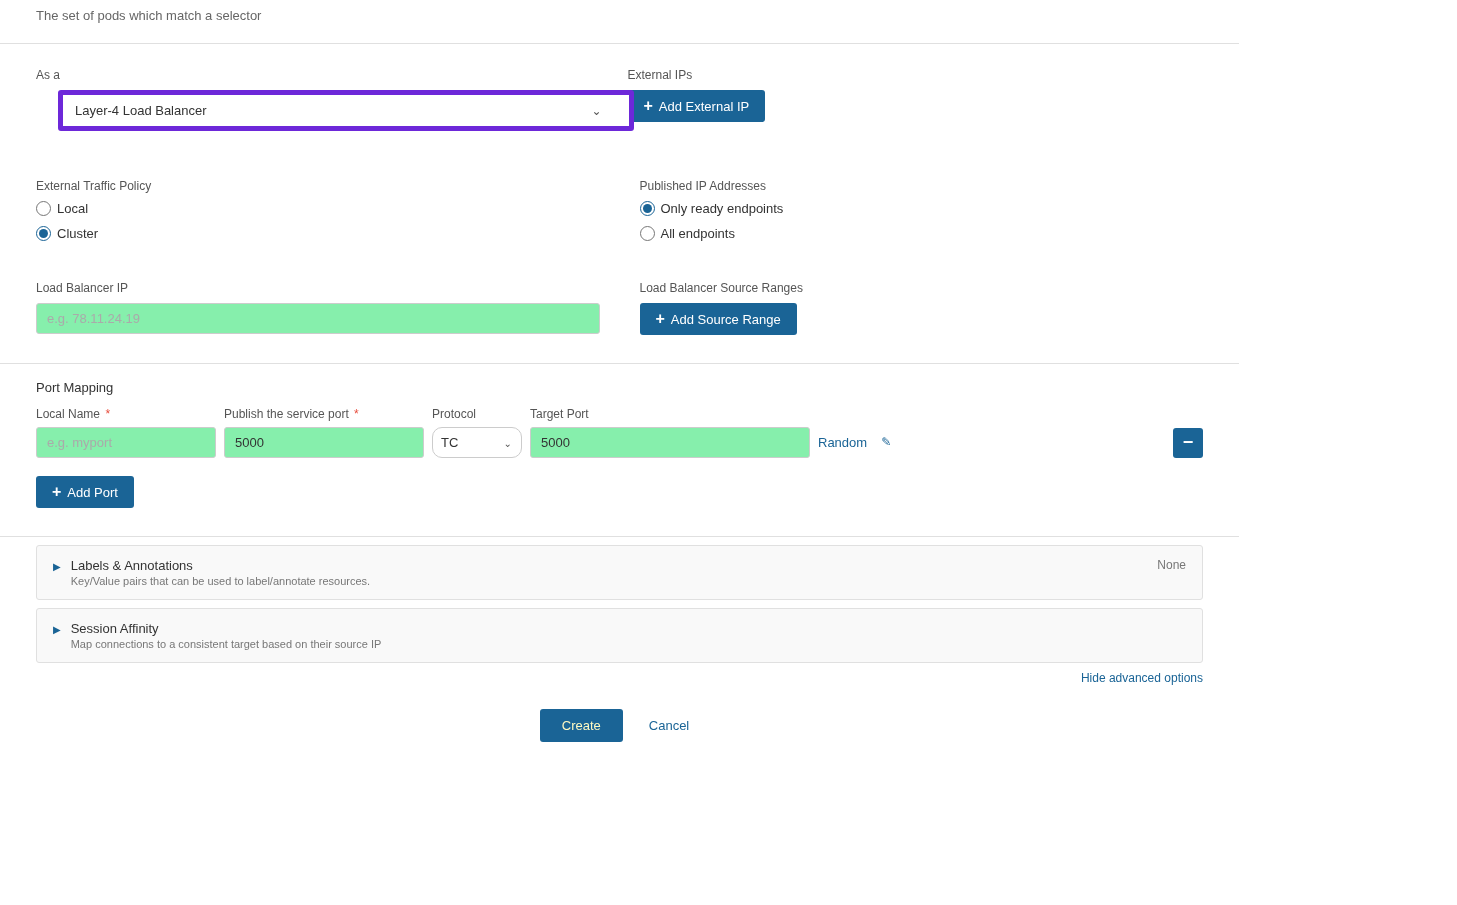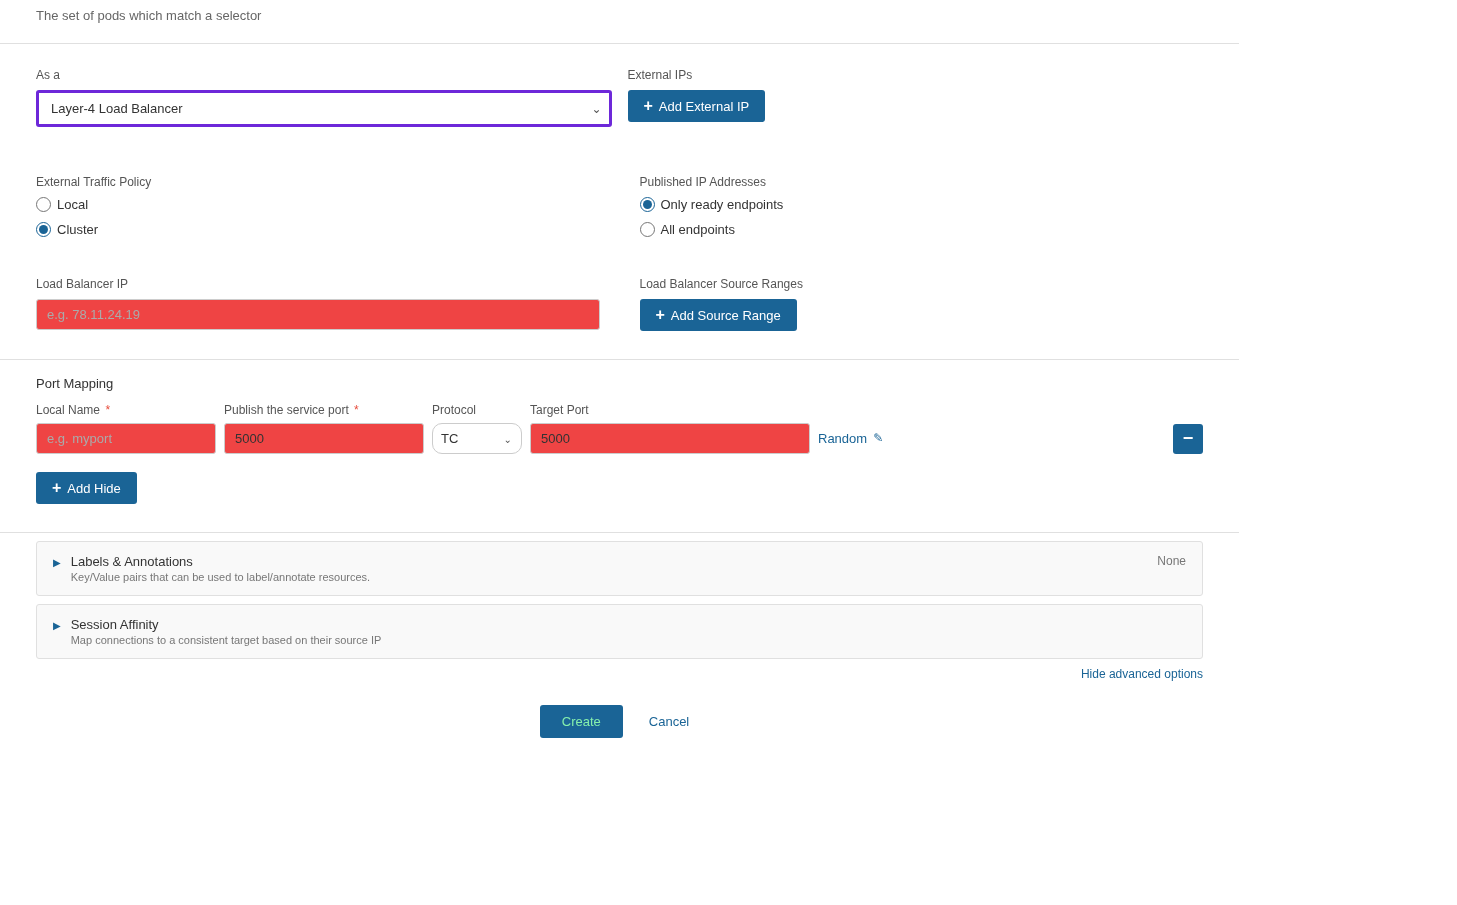--- a/index.html
+++ b/index.html
@@ -46,45 +46,46 @@
       font-weight: 400;
     }
     .select-wrapper {
       position: relative;
       display: inline-block;
       width: 100%;
     }
     .select-box {
       width: 100%;
       padding: 8px 36px 8px 12px;
-      border: 3px solid #6d28d9;
+      border: 5px solid #6d28d9;
       border-radius: 3px;
       font-size: 13px;
       color: #333;
       appearance: none;
       background: #fff;
       cursor: pointer;
+      margin-left: 22px;
     }
     .select-chevron {
       position: absolute;
       right: 10px;
       top: 50%;
       transform: translateY(-50%);
       pointer-events: none;
       color: #555;
       font-size: 12px;
     }
     .text-input {
       width: 100%;
       padding: 7px 10px;
       border: 1px solid #ccc;
       border-radius: 3px;
       font-size: 13px;
       color: #333;
-      background: #ef4444;
+      background: #86efac;
     }
     .text-input::placeholder {
       color: #aaa;
     }
     .btn-primary {
       display: inline-flex;
       align-items: center;
       gap: 6px;
       background: #1a6496;
       color: #fff;
@@ -182,21 +183,21 @@
       font-size: 13px;
       color: #333;
       appearance: none;
       background: #fff;
       cursor: pointer;
     }
     .target-input { width: 280px; }
     .node-port-cell {
       flex: 1;
       display: flex;
-      gap: 6px;
+      gap: 14px;
     }
     .random-text {
       color: #1a6496;
       font-size: 13px;
     }
     .edit-icon {
       color: #1a6496;
       font-size: 12px;
       cursor: pointer;
     }
@@ -254,21 +255,21 @@
     }
     .hide-advanced {
       margin-left: auto;
       color: #1a6496;
       font-size: 12px;
       cursor: pointer;
       text-decoration: none;
     }
     .btn-create {
       background: #1a6496;
-      color: #86efac;
+      color: #fef9c3;
       border: none;
       border-radius: 3px;
       padding: 9px 22px;
       font-size: 13px;
       cursor: pointer;
       font-weight: 500;
     }
     .btn-cancel {
       background: transparent;
       color: #1a6496;
@@ -410,21 +411,21 @@
         <span class="edit-icon">✎</span>
       </div>
       <button class="btn-minus">
         <span>−</span>
       </button>
     </div>
 
     
     <button class="btn-primary add-port-btn">
       <span class="plus-icon">+</span>
-      <span>Add Hide</span>
+      <span>Add Port</span>
     </button>
   </div>
 
   <hr class="divider">
 
   <div class="collapsible-section">
     <div class="collapsible-header">
       <span class="collapsible-arrow">▶</span>
       <div>
         <div class="collapsible-title">Labels &amp; Annotations</div>

